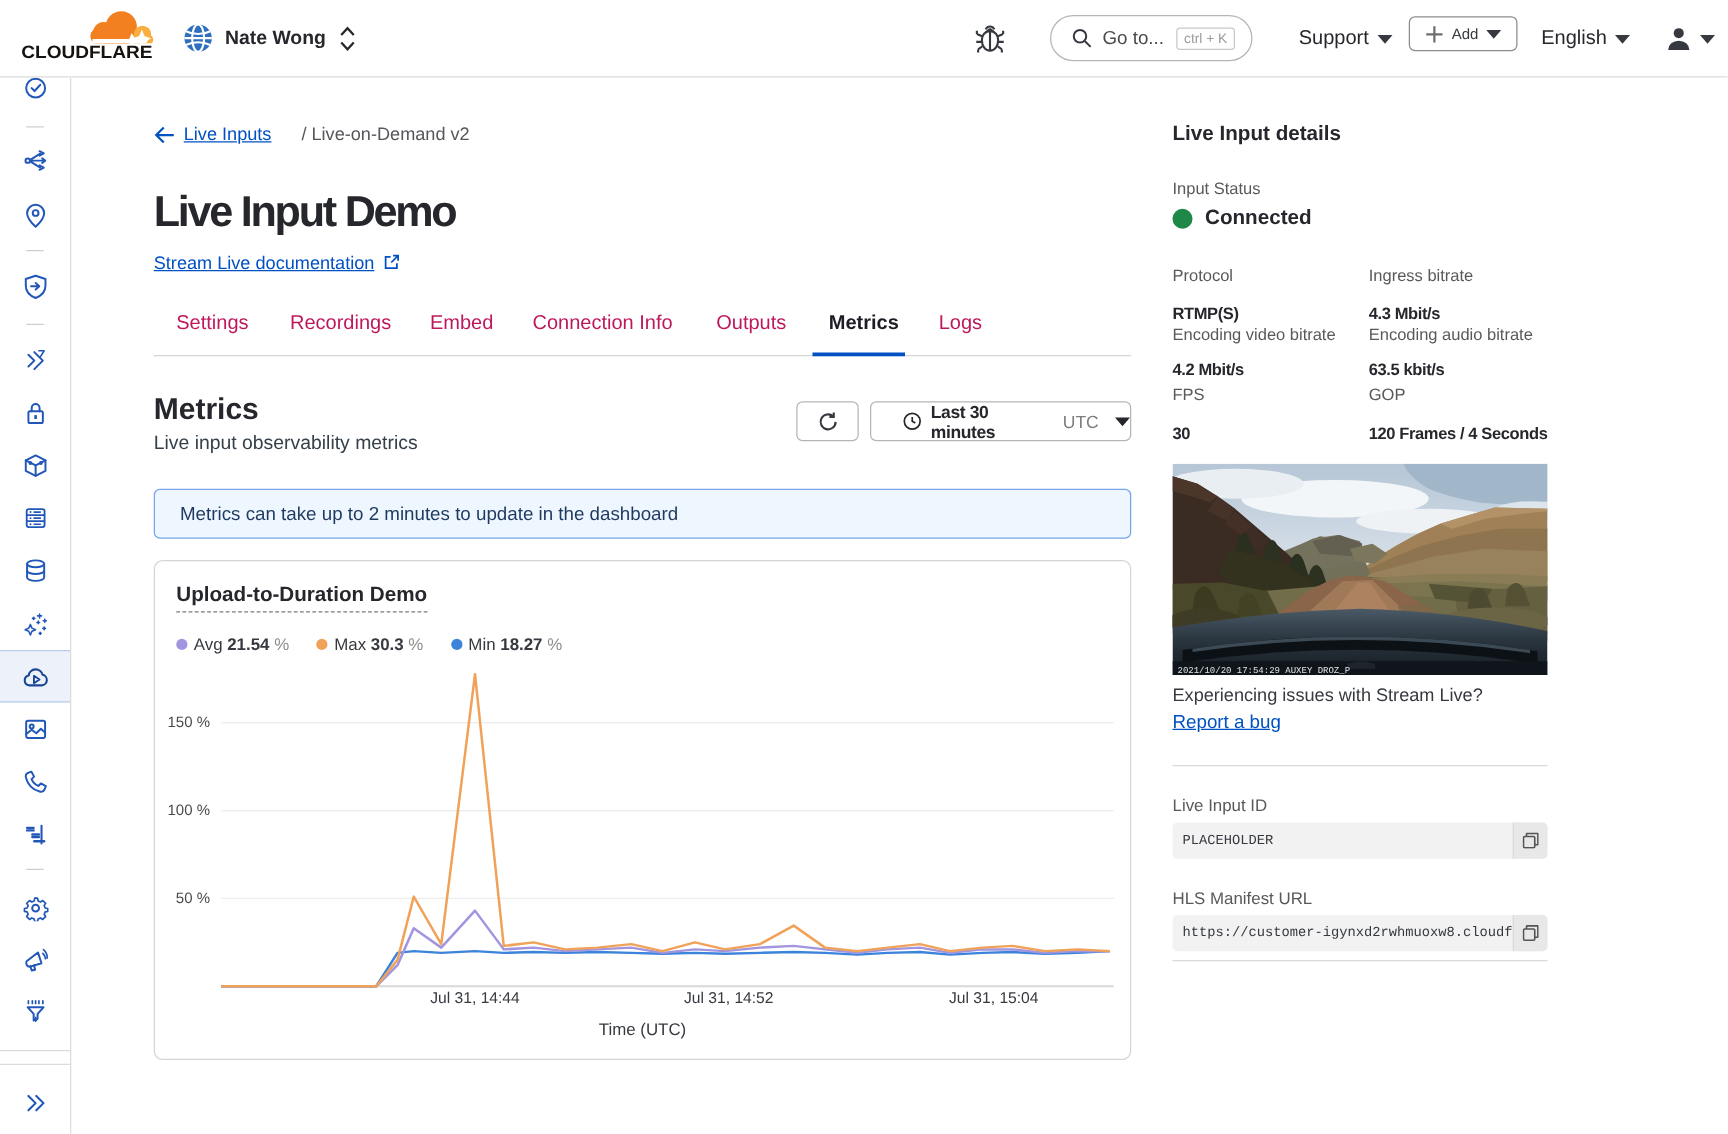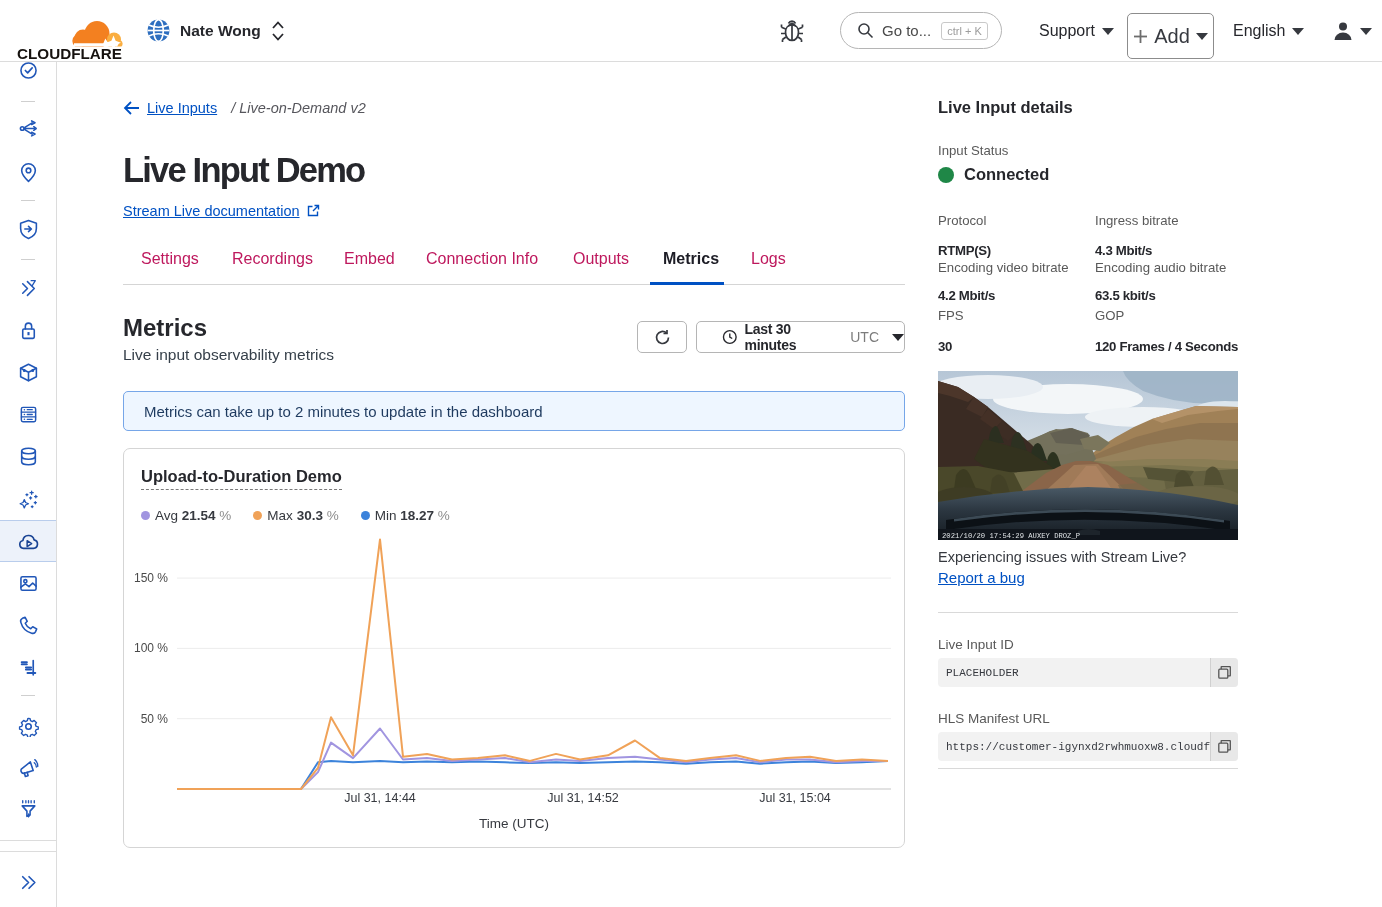--- a/index.html
+++ b/index.html
@@ -1,29 +1,29 @@
 <!DOCTYPE html>
 <html><head>
 <meta charset="utf-8">
 <style>
 * { margin:0; padding:0; box-sizing:border-box; }
 html,body { width:1382px; height:907px; background:#fff; font-family:"Liberation Sans",sans-serif; color:#313131; overflow:hidden; }
 a { text-decoration:underline; color:#0051c3; }
 
 .topbar { position:absolute; top:0; left:0; width:1382px; height:62px; background:#fff; border-bottom:1px solid #dcdcdc; z-index:5; }
-.logo { position:absolute; left:17px; top:18px; }
+.logo { position:absolute; left:17px; top:6px; }
 .acct { position:absolute; left:146px; top:18px; display:flex; align-items:center; gap:9px; }
 .acct-name { font-size:15.5px; font-weight:700; color:#26272c; }
 .bugwrap { position:absolute; left:778px; top:15px; }
 .searchpill { position:absolute; left:840px; top:12px; width:162px; height:37px; border:1px solid #b5b5b5; border-radius:19px; display:flex; align-items:center; padding-left:16px; gap:8px; }
 .searchpill .goto { color:#4a4a4a; font-size:15px; }
 .ctrlk { border:1px solid #c9c9c9; border-radius:3px; color:#9c9c9c; font-size:11px; padding:2px 5px; margin-left:2px; }
 .topitem { position:absolute; top:0; height:62px; display:flex; align-items:center; gap:7px; font-size:16px; color:#26272c; }
 .caret { width:0; height:0; border-left:6px solid transparent; border-right:6px solid transparent; border-top:7px solid #36393f; display:inline-block; }
-.addbtn { position:absolute; left:1127px; top:13px; width:87px; height:46px; border:1px solid #8c8c8c; border-radius:5px; display:flex; align-items:center; justify-content:center; gap:6px; font-size:20px; color:#36393f; }
+.addbtn { position:absolute; left:1127px; top:13px; width:87px; height:28px; border:1px solid #8c8c8c; border-radius:5px; display:flex; align-items:center; justify-content:center; gap:6px; font-size:12px; color:#36393f; }
 
 .sidebar { position:absolute; top:62px; left:0; width:57px; height:845px; background:#fff; border-right:1px solid #dcdcdc; }
 .sb-ic { position:absolute; left:0; width:56px; height:42px; display:flex; align-items:center; justify-content:center; }
 .sb-div { position:absolute; left:21px; width:14px; border-top:1px solid #cfcfcf; }
 .sb-active { position:absolute; left:0; top:458px; width:56px; height:42px; background:#edf2fa; border-top:1px solid #b9cdec; border-bottom:1px solid #b9cdec; }
 .sb-line { position:absolute; left:0; width:56px; border-top:1px solid #dcdcdc; }
 
 .main { position:absolute; left:123px; top:62px; width:782px; }
 .crumb { position:absolute; left:0; top:38px; font-size:14.5px; color:#56565c; display:flex; align-items:center; gap:7px; }
 .crumb a { color:#0051c3; }
@@ -260,21 +260,21 @@
       </svg>
     </div>
 </div>
 
 <div class="main">
   <div class="crumb">
     <svg width="17" height="14" viewBox="0 0 17 14" stroke="#0051c3" stroke-width="1.8" fill="none">
         <path d="M8 1 L2 7 L8 13 M2 7 H16"></path>
       </svg>
     <a href="#">Live Inputs</a>
-    <span style="margin-left:7px;font-style:italic;">/ Live-on-Demand v2</span>
+    <span style="margin-left:17px;">/ Live-on-Demand v2</span>
   </div>
   <h1 class="title">Live Input Demo</h1>
   <div class="doclink"><a href="#">Stream Live documentation</a>
     <svg width="13" height="13" viewBox="0 0 13 13" stroke="#0051c3" stroke-width="1.4" fill="none" style="margin-left:3px;vertical-align:-1px;">
         <path d="M10.5 7.5 V11.5 H1.5 V2.5 H5.5"></path>
         <path d="M7.5 1.5 H11.5 V5.5 M11.5 1.5 L6 7"></path>
       </svg>
   </div>
   <div class="tabs">
     <span class="tab" style="left:18px;">Settings</span>

